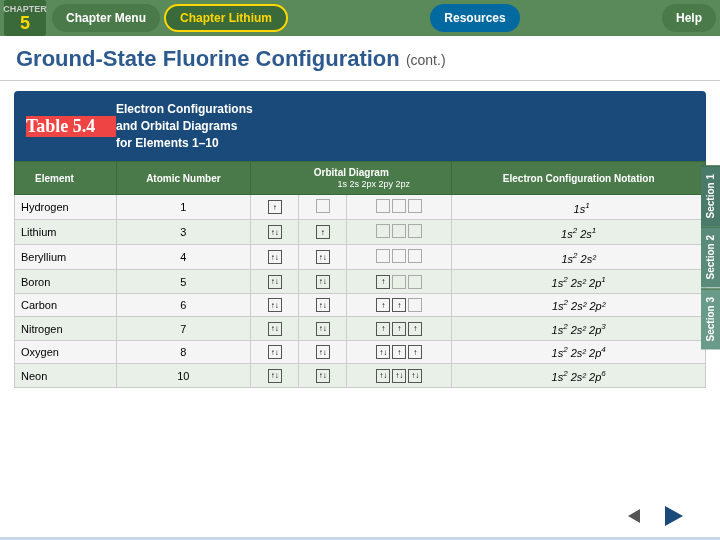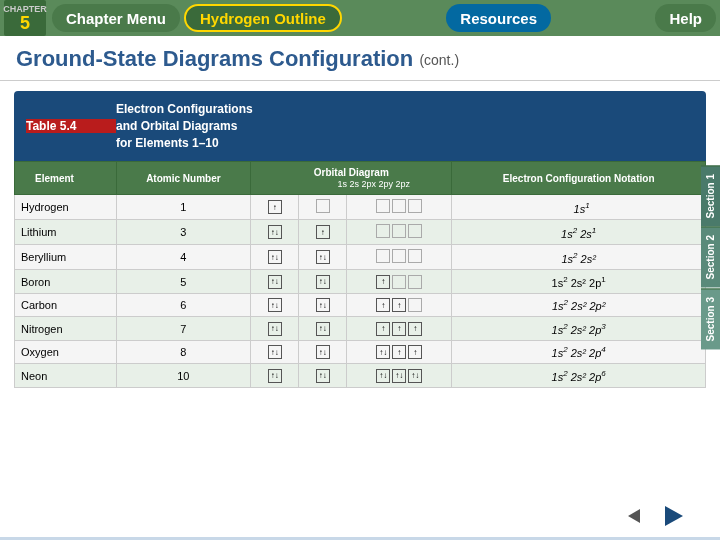--- a/index.html
+++ b/index.html
@@ -42,21 +42,21 @@
       font-size: 18px;
       line-height: 1;
       color: #ffd700;
     }
 
     .nav-btn {
       height: 28px;
       padding: 0 14px;
       border-radius: 14px;
       border: none;
-      font-size: 15px;
+      font-size: 12px;
       font-weight: bold;
       cursor: pointer;
       color: white;
     }
     .nav-btn.chapter-menu { background: #4a7a4a; }
     .nav-btn.chapter-outline { background: #3a6a3a; border: 2px solid #ffd700; color: #ffd700; }
     .nav-btn.resources { background: #0369a1; }
     .nav-btn.help { background: #4a7a4a; }
 
     .nav-spacer { flex: 1; }
@@ -116,25 +116,26 @@
     .table-header-box {
       display: flex;
       align-items: center;
       background: #1a4a7a;
       color: white;
       padding: 10px 12px;
       margin-bottom: 0;
       border-radius: 4px 4px 0 0;
     }
     .table-label {
-      background: #b91c1c;
-      color: white;
-      font-size: 12px;
+      background: #ef4444;
+      color: white;
+      font-size: 18px;
       font-weight: bold;
       min-width: 90px;
+      font-family: Liberation Serif, serif;
     }
     .table-title-text {
       font-size: 12px;
       font-weight: bold;
       color: white;
       line-height: 1.4;
     }
 
     
     .data-table {
@@ -213,29 +214,29 @@
   </style>
 </head>
 <body>
 
 <div class="nav-bar">
   <div class="chapter-badge">
     <span style="font-size:9px;color:#ccc;">CHAPTER</span>
     <span class="num">5</span>
   </div>
   <button class="nav-btn chapter-menu">Chapter Menu</button>
-  <button class="nav-btn chapter-outline">Hydrogen Outline</button>
+  <button class="nav-btn chapter-outline">Chapter Lithium</button>
   <div class="nav-spacer"></div>
   <button class="nav-btn resources">Resources</button>
   <div class="nav-spacer"></div>
   <button class="nav-btn help">Help</button>
 </div>
 
 <div class="page-title">
-  <span>Ground-State Diagrams Configuration</span>
+  <span>Ground-State Fluorine Configuration</span>
   <span class="cont">(cont.)</span>
 </div>
 
 <div class="content-area">
 
   <div class="side-tabs">
     <div class="side-tab s1">Section 1</div>
     <div class="side-tab s2">Section 2</div>
     <div class="side-tab s3">Section 3</div>
   </div>
@@ -301,21 +302,21 @@
         <tr>
           <td class="left">Boron</td>
           <td>5</td>
           <td><div style="width: 14px; height: 14px; border: 1px solid rgb(85, 85, 85); display: inline-flex; align-items: center; justify-content: center; font-size: 8px; vertical-align: middle;">↑↓</div></td>
           <td><div style="width: 14px; height: 14px; border: 1px solid rgb(85, 85, 85); display: inline-flex; align-items: center; justify-content: center; font-size: 8px; vertical-align: middle;">↑↓</div></td>
           <td><div style="display: inline-flex; gap: 2px;">
               <div style="width: 14px; height: 14px; border: 1px solid rgb(85, 85, 85); display: inline-flex; align-items: center; justify-content: center; font-size: 8px;">↑</div>
               <div style="width: 14px; height: 14px; border: 1px solid rgb(170, 170, 170); display: inline-flex; align-items: center; justify-content: center; font-size: 8px;"></div>
               <div style="width: 14px; height: 14px; border: 1px solid rgb(170, 170, 170); display: inline-flex; align-items: center; justify-content: center; font-size: 8px;"></div>
             </div></td>
-          <td style="">1s<sup>2</sup> 2s² 2p<sup>1</sup></td>
+          <td style="font-style: italic;">1s<sup>2</sup> 2s² 2p<sup>1</sup></td>
         </tr>
         <tr>
           <td class="left">Carbon</td>
           <td>6</td>
           <td><div style="width: 14px; height: 14px; border: 1px solid rgb(85, 85, 85); display: inline-flex; align-items: center; justify-content: center; font-size: 8px; vertical-align: middle;">↑↓</div></td>
           <td><div style="width: 14px; height: 14px; border: 1px solid rgb(85, 85, 85); display: inline-flex; align-items: center; justify-content: center; font-size: 8px; vertical-align: middle;">↑↓</div></td>
           <td><div style="display: inline-flex; gap: 2px;">
               <div style="width: 14px; height: 14px; border: 1px solid rgb(85, 85, 85); display: inline-flex; align-items: center; justify-content: center; font-size: 8px;">↑</div>
               <div style="width: 14px; height: 14px; border: 1px solid rgb(85, 85, 85); display: inline-flex; align-items: center; justify-content: center; font-size: 8px;">↑</div>
               <div style="width: 14px; height: 14px; border: 1px solid rgb(170, 170, 170); display: inline-flex; align-items: center; justify-content: center; font-size: 8px;"></div>

